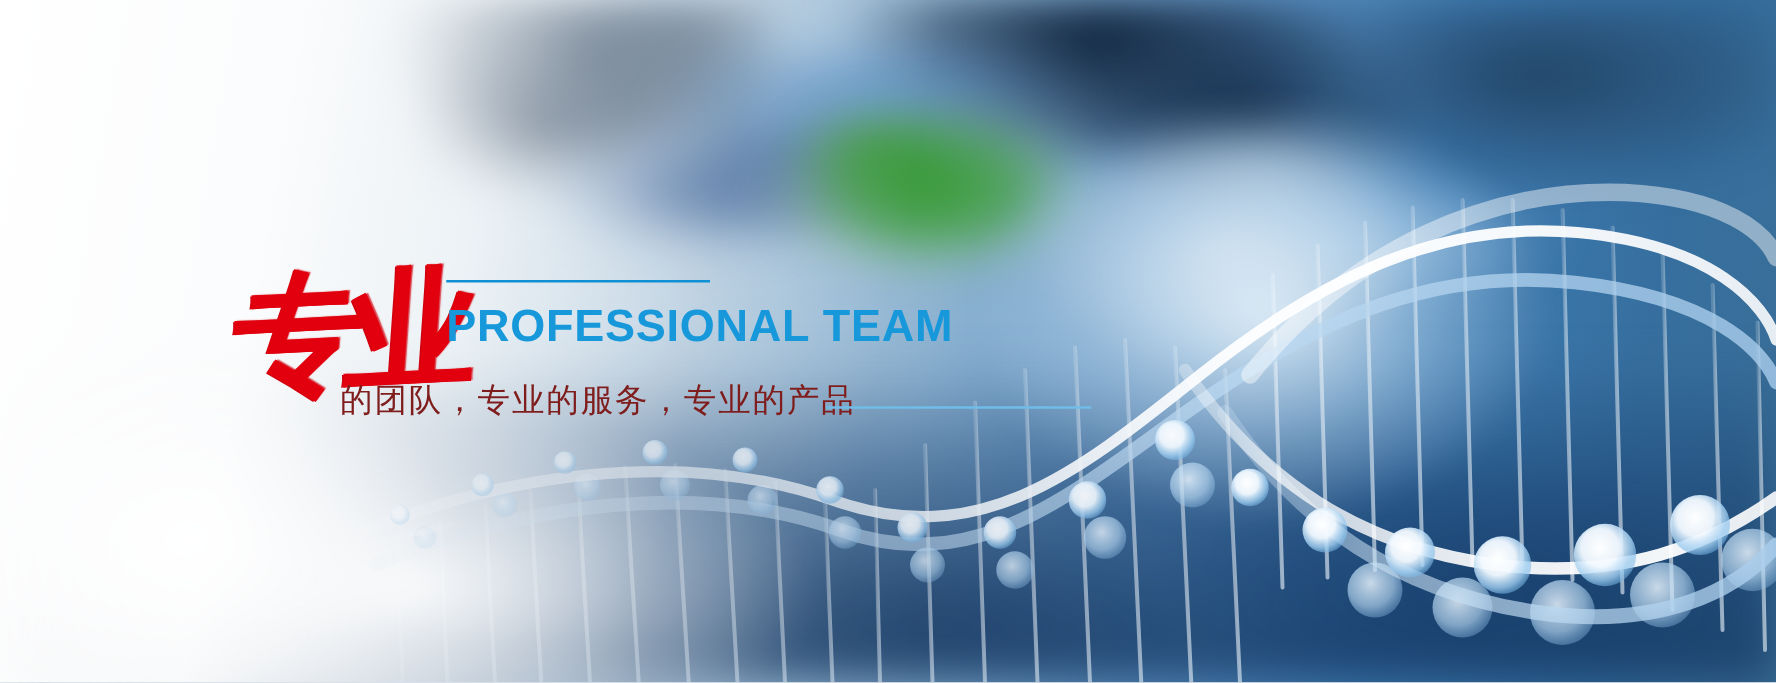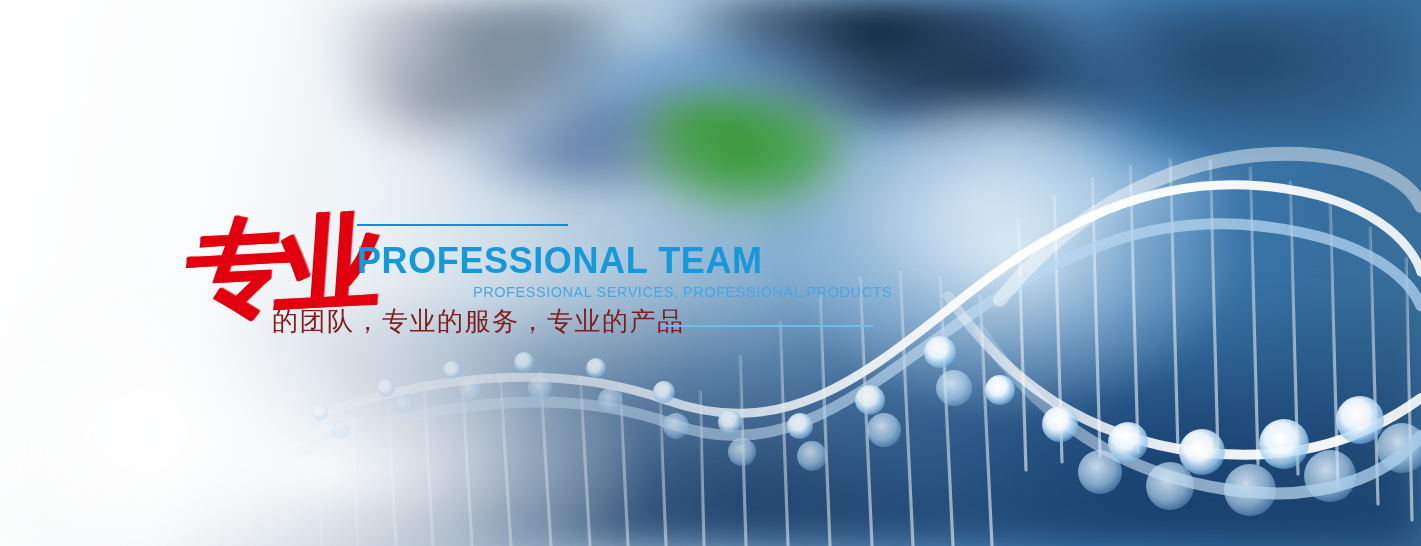--- a/index.html
+++ b/index.html
@@ -345,20 +345,19 @@
   </div>
 
   <div class="copy">
 
     <div class="rule-top"></div>
 
     <div class="seal">专业</div>
 
     <div class="headline">PROFESSIONAL TEAM</div>
 
-    <div class="subline">PROFESSIONAL SERVICES, PROFESSIONAL PRODUCTS</div>
 
     <div class="cn-line">的团队，专业的服务，专业的产品</div>
 
     <div class="rule-bottom"></div>
   </div>
 
 </div>
 
 </body></html>

